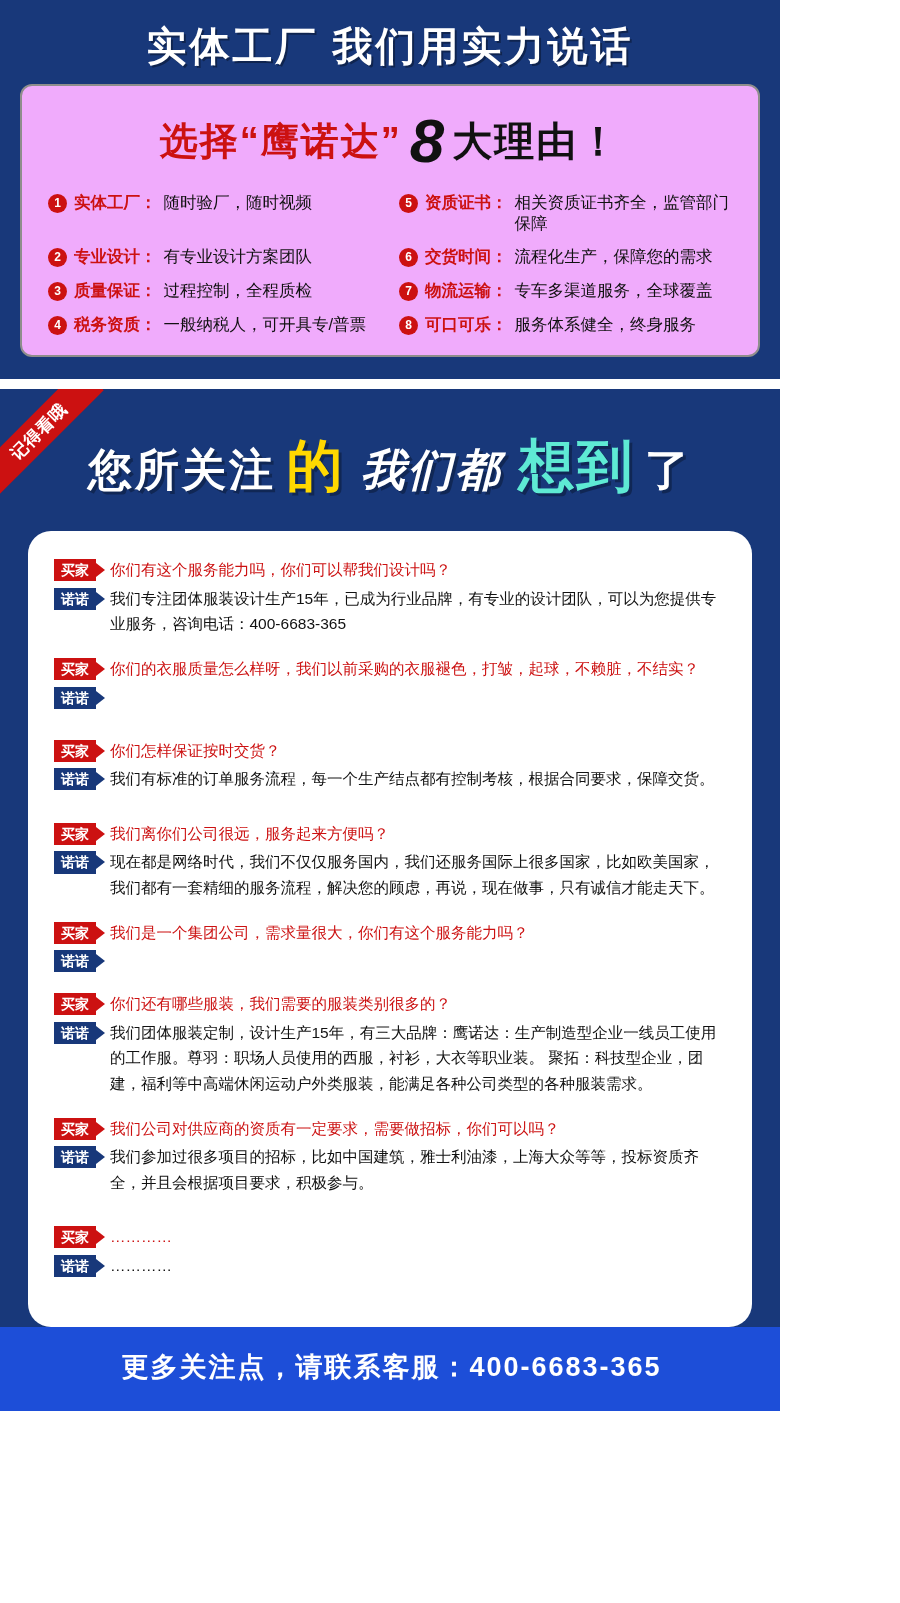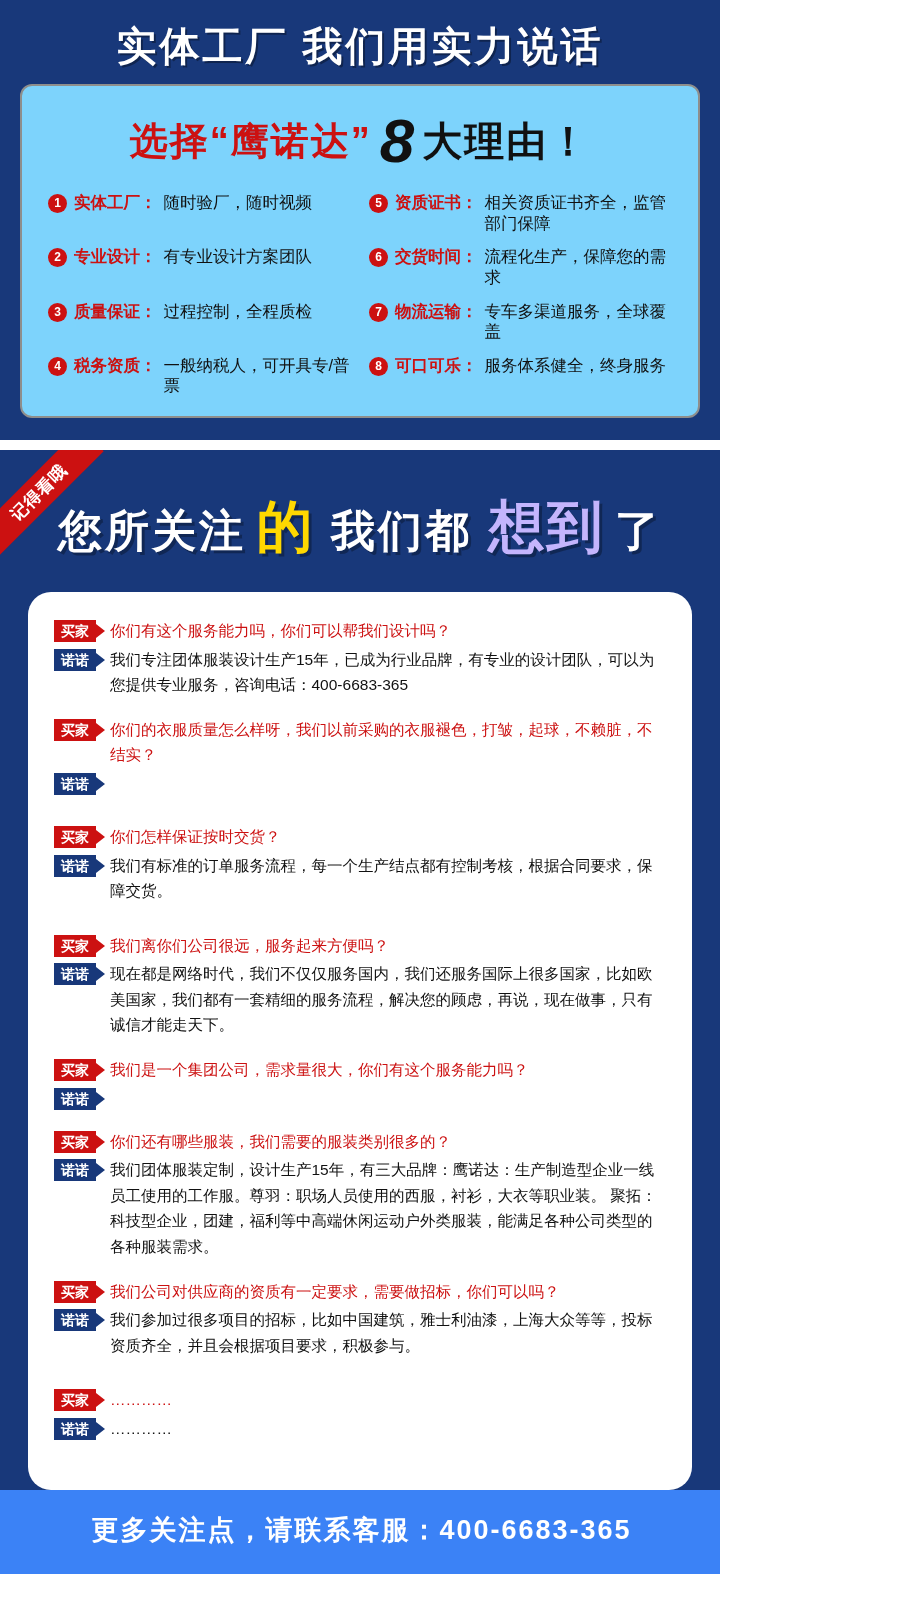--- a/index.html
+++ b/index.html
@@ -7,21 +7,21 @@
     padding: 0;
     background: #ffffff;
   }
   body {
     width: 900px;
     font-family: "Liberation Sans", sans-serif;
     -webkit-font-smoothing: antialiased;
   }
 
   .page {
-    width: 720px;
+    width: 780px;
     min-height: 1603px;
     position: relative;
     background: #ffffff;
   }
 
   
   .section-one {
     background: #18387a;
     padding: 16px 20px 22px 20px;
     box-sizing: border-box;
@@ -30,21 +30,21 @@
     text-align: center;
     color: #ffffff;
     font-size: 40px;
     font-weight: bold;
     letter-spacing: 3px;
     line-height: 1.2;
     padding: 6px 0 14px 0;
     text-shadow: 2px 2px 0 rgba(0,0,0,0.35);
   }
   .s1-card {
-    background: #7dd3fc;
+    background: #f0abfc;
     border: 2px solid #8e8e8c;
     border-radius: 12px;
     padding: 18px 26px 20px 26px;
     box-sizing: border-box;
   }
   .s1-heading {
     text-align: center;
     white-space: nowrap;
     padding: 6px 0 16px 0;
     display: flex;
@@ -142,22 +142,22 @@
     text-align: center;
     padding: 40px 0 26px 0;
     white-space: nowrap;
   }
   .s2-heading span {
     font-weight: bold;
     text-shadow: 3px 3px 0 rgba(0,0,0,0.3);
   }
   .s2-heading .w1 { color: #ffffff; font-size: 44px; letter-spacing: 3px; }
   .s2-heading .y1 { color: #ffd800; font-size: 56px; letter-spacing: 2px; padding: 0 6px; }
-  .s2-heading .w2 { color: #ffffff; font-size: 44px; letter-spacing: 3px; padding: 0 6px; }
-  .s2-heading .y2 { color: #c4b5fd; font-size: 56px; letter-spacing: 2px; padding: 0 6px; margin-top: 44px; }
+  .s2-heading .w2 { color: #ffffff; font-size: 44px; letter-spacing: 3px; padding: 0 6px; font-style: italic; }
+  .s2-heading .y2 { color: #5eead4; font-size: 56px; letter-spacing: 2px; padding: 0 6px; margin-top: 44px; }
   .s2-heading .w3 { color: #ffffff; font-size: 44px; letter-spacing: 3px; }
 
   .qa-card {
     background: #ffffff;
     margin: 0 28px;
     padding: 26px 26px 30px 26px;
     box-sizing: border-box;
     border-radius: 23px;
   }
   .qa-block {
@@ -196,21 +196,21 @@
 
   .qa-text {
     font-size: 15.5px;
     line-height: 1.65;
     flex: 1 1 auto;
   }
   .q-text { color: #cc1111; }
   .a-text { color: #111111; }
 
   .footer-bar {
-    background: #3b82f6;
+    background: #1d4ed8;
     text-align: center;
     padding: 22px 0 26px 3px;
     color: #ffffff;
     font-size: 27px;
     font-weight: bold;
     letter-spacing: 2px;
   }
   .qa-spacer { height: 10px; }
 </style>
 </head>

